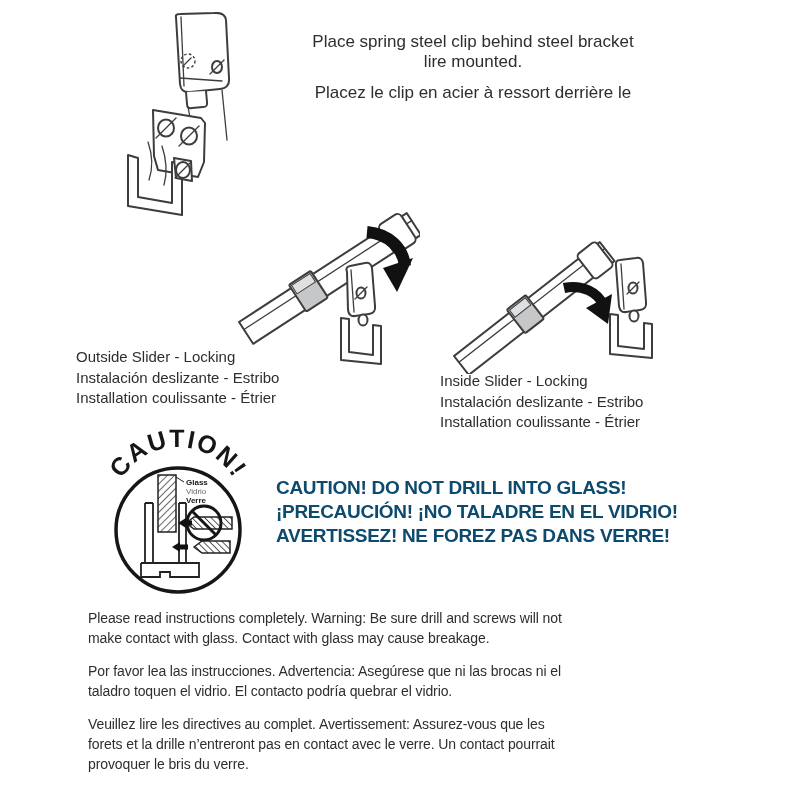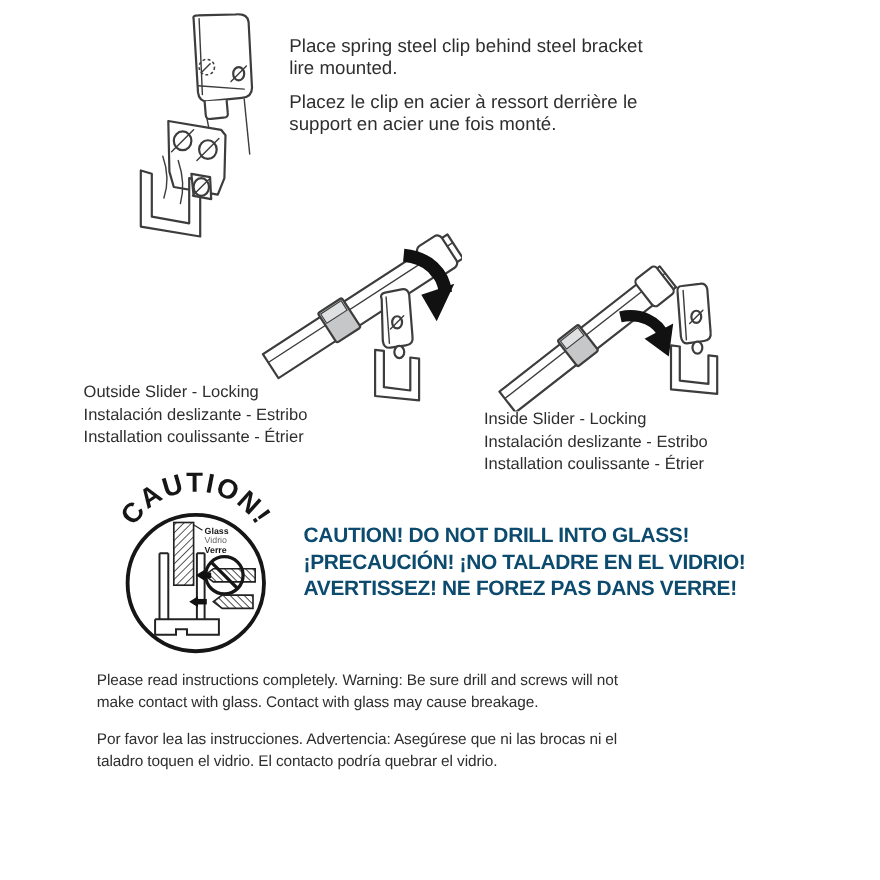--- a/index.html
+++ b/index.html
@@ -47,30 +47,29 @@
       <path class="ink-thin" d="M38,126 L58,106"></path>
       <ellipse cx="71" cy="124" rx="8" ry="8.5" class="ink-fill" stroke-width="1.7"></ellipse>
       <path class="ink-thin" d="M61,134 L81,114"></path>
       <path class="ink-fill" d="M10,143 L10,194 L64,203 L64,152 L54,150 L54,191 L20,185 L20,146 Z"></path>
       <path class="ink-fill" d="M56,146 L73,149 L74,169 L58,166 Z"></path>
       <ellipse cx="65" cy="158" rx="7" ry="8" class="ink-fill" stroke-width="1.7"></ellipse>
       <path class="ink-thin" d="M57,166 L73,150"></path>
     </g>
   </svg>
 
-  <div class="abs textblock" style="left:263px;top:32px;width:420px;">
+  <div class="abs textblock" style="left:263px;top:32px;width:420px;text-align:center;">
     <p>
       <span>Place spring steel clip behind steel bracket</span>
       <span>lire mounted.</span>
     </p>
     <p>
     </p>
     <p>
       <span>Placez le clip en acier à ressort derrière le</span>
-      <span>support en acier une fois monté.</span>
     </p>
   </div>
 
   <svg class="abs" style="left:235px;top:210px;" width="185" height="178" viewBox="0 0 185 178">
     <g transform="translate(4,112) rotate(-33)">
       <rect x="0" y="0" width="200" height="26" class="ink-fill"></rect>
       <line x1="0" y1="9" x2="200" y2="9" class="ink-thin"></line>
       <rect x="168" y="-5" width="26" height="34" rx="5" class="ink-fill"></rect>
       <rect x="62" y="-4" width="26" height="32" rx="2" fill="#c6c7c9" stroke="#3d3d3d" stroke-width="2"></rect>
       <rect x="64" y="-2" width="22" height="10" fill="#dfe0e2" stroke="#3d3d3d" stroke-width="1"></rect>
@@ -181,15 +180,20 @@
 
   <div class="abs footer-block" style="left:88px;top:608px;width:660px;">
     <p>
       <span>Please read instructions completely. Warning: Be sure drill and screws will not</span>
       <span>make contact with glass. Contact with glass may cause breakage.</span>
     </p>
     <p>
       <span>Por favor lea las instrucciones. Advertencia: Asegúrese que ni las brocas ni el</span>
       <span>taladro toquen el vidrio. El contacto podría quebrar el vidrio.</span>
     </p>
+    <p>
+      <span>Veuillez lire les directives au complet. Avertissement: Assurez-vous que les</span>
+      <span>forets et la drille n’entreront pas en contact avec le verre. Un contact pourrait</span>
+      <span>provoquer le bris du verre.</span>
+    </p>
   </div>
 
 </div>
 
 </body></html>

